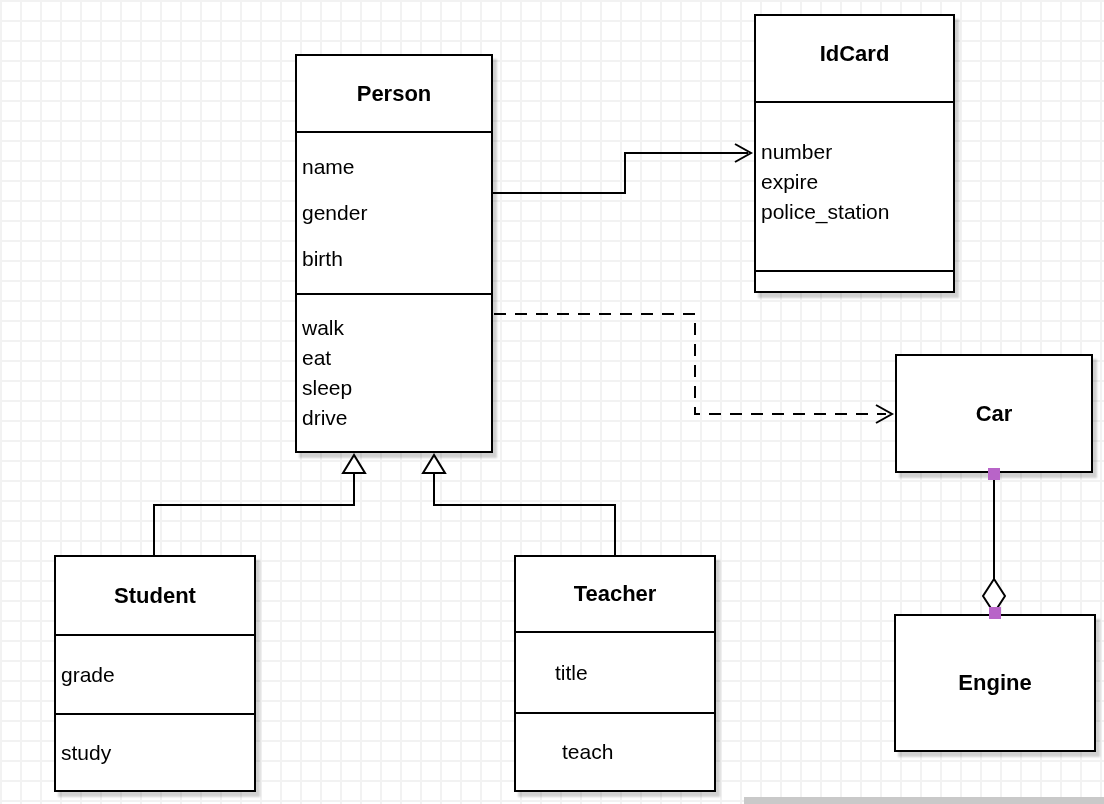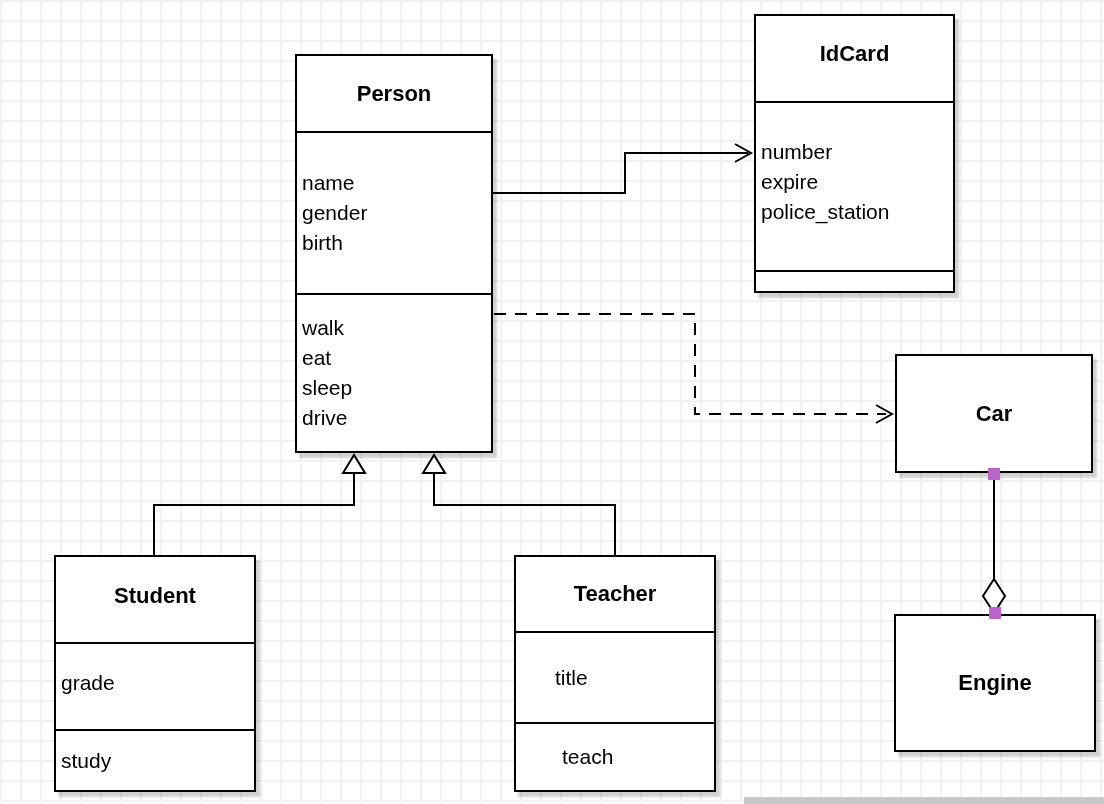--- a/index.html
+++ b/index.html
@@ -59,21 +59,21 @@
     </g>
 
     <g>
       <path d="M994,474 V581" fill="none" stroke="#000" stroke-width="2"></path>
       <polygon points="994,579 1005,596 994,613 983,596" fill="#ffffff" stroke="#000" stroke-width="2"></polygon>
     </g>
   </svg>
 
   <div class="uml-class" style="left:295px;top:54px;width:198px;height:399px;">
     <div class="uml-title" style="height:75px;border-radius:28px;">Person</div>
-    <div class="uml-compartment" style="height:162px;">
+    <div class="uml-compartment" style="height:162px;gap:16px;">
       <div>name</div>
       <div>gender</div>
       <div>birth</div>
     </div>
     <div class="uml-compartment" style="flex:1;">
       <div>walk</div>
       <div>eat</div>
       <div>sleep</div>
       <div>drive</div>
     </div>
@@ -90,33 +90,33 @@
   </div>
 
   <div class="uml-class" style="left:895px;top:354px;width:198px;height:119px;">
     <div class="uml-title" style="flex:1;">Car</div>
   </div>
 
   <div class="uml-class" style="left:894px;top:614px;width:202px;height:138px;">
     <div class="uml-title" style="flex:1;">Engine</div>
   </div>
 
-  <div class="uml-class" style="left:54px;top:555px;width:202px;height:237px;gap:8px;">
+  <div class="uml-class" style="left:54px;top:555px;width:202px;height:237px;">
     <div class="uml-title" style="height:77px;">Student</div>
     <div class="uml-compartment" style="height:79px;">
       <div>grade</div>
     </div>
     <div class="uml-compartment" style="flex:1;">
       <div>study</div>
     </div>
   </div>
 
   <div class="uml-class" style="left:514px;top:555px;width:202px;height:237px;">
     <div class="uml-title" style="height:74px;">Teacher</div>
-    <div class="uml-compartment" style="height:91px;padding-left:39px;">
+    <div class="uml-compartment" style="height:81px;padding-left:39px;">
       <div>title</div>
     </div>
     <div class="uml-compartment" style="flex:1;padding-left:46px;">
       <div>teach</div>
     </div>
   </div>
 
   <div class="handle" style="left:988px;top:468px;"></div>
   <div class="handle" style="left:989px;top:607px;"></div>
 

